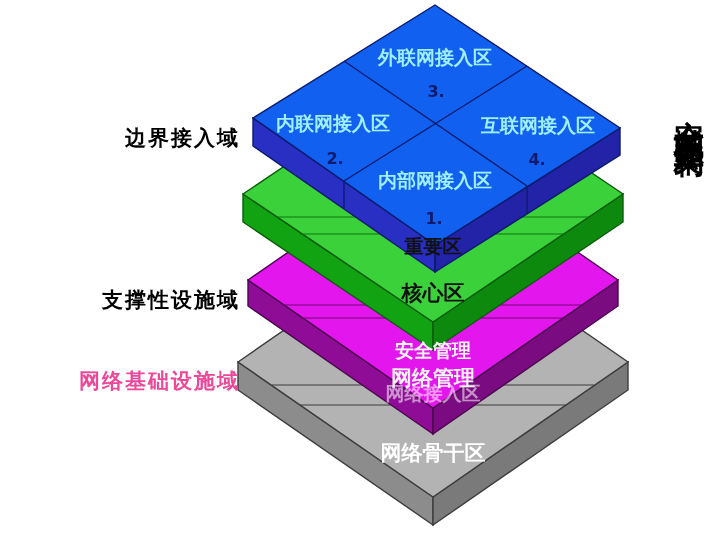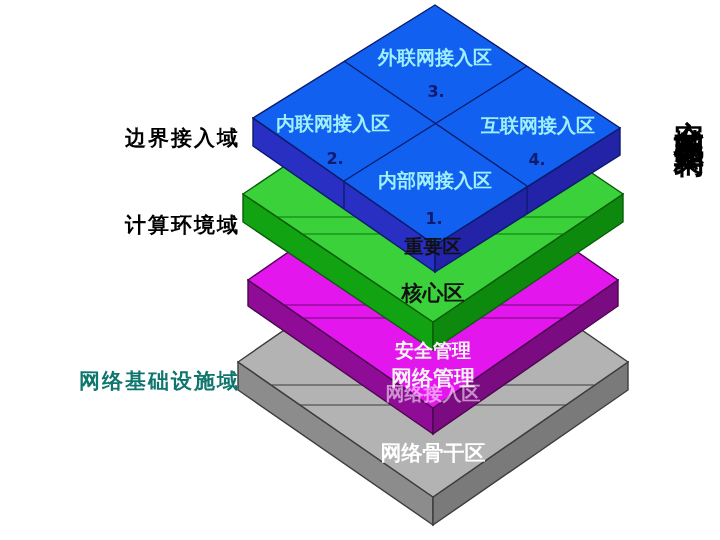--- a/index.html
+++ b/index.html
@@ -104,18 +104,18 @@
 
     <text x="538" y="132" text-anchor="middle" font-family="DejaVu Sans, Liberation Sans, sans-serif" font-size="19" font-weight="700" fill="#9ef0ff">互联网接入区</text>
     <text x="537" y="165" text-anchor="middle" font-family="DejaVu Sans, Liberation Sans, sans-serif" font-size="16" font-weight="700" fill="#101a6e">4.</text>
 
     <text x="435" y="187" text-anchor="middle" font-family="DejaVu Sans, Liberation Sans, sans-serif" font-size="19" font-weight="700" fill="#9ef0ff">内部网接入区</text>
     <text x="434" y="224" text-anchor="middle" font-family="DejaVu Sans, Liberation Sans, sans-serif" font-size="16" font-weight="700" fill="#101a6e">1.</text>
 
   </svg>
 
   <div class="lbl-left" style="top: 124px; color: rgb(0, 0, 0);">边界接入域</div>
-  <div class="lbl-left" style="top: 211px; color: rgb(0, 0, 0);">计算环境域</div>
-  <div class="lbl-left" style="top: 367px; color: #0f766e; font-family: Liberation Mono, monospace;">网络基础设施域</div>
+  <div class="lbl-left" style="top: 286px; color: rgb(0, 0, 0);">支撑性设施域</div>
+  <div class="lbl-left" style="top: 367px; color: #ec4899; font-family: Liberation Mono, monospace;">网络基础设施域</div>
 
   <div class="lbl-right" style="color: rgb(0, 0, 0);">安全域的立体架构</div>
 
 </div>
 
 </body></html>

